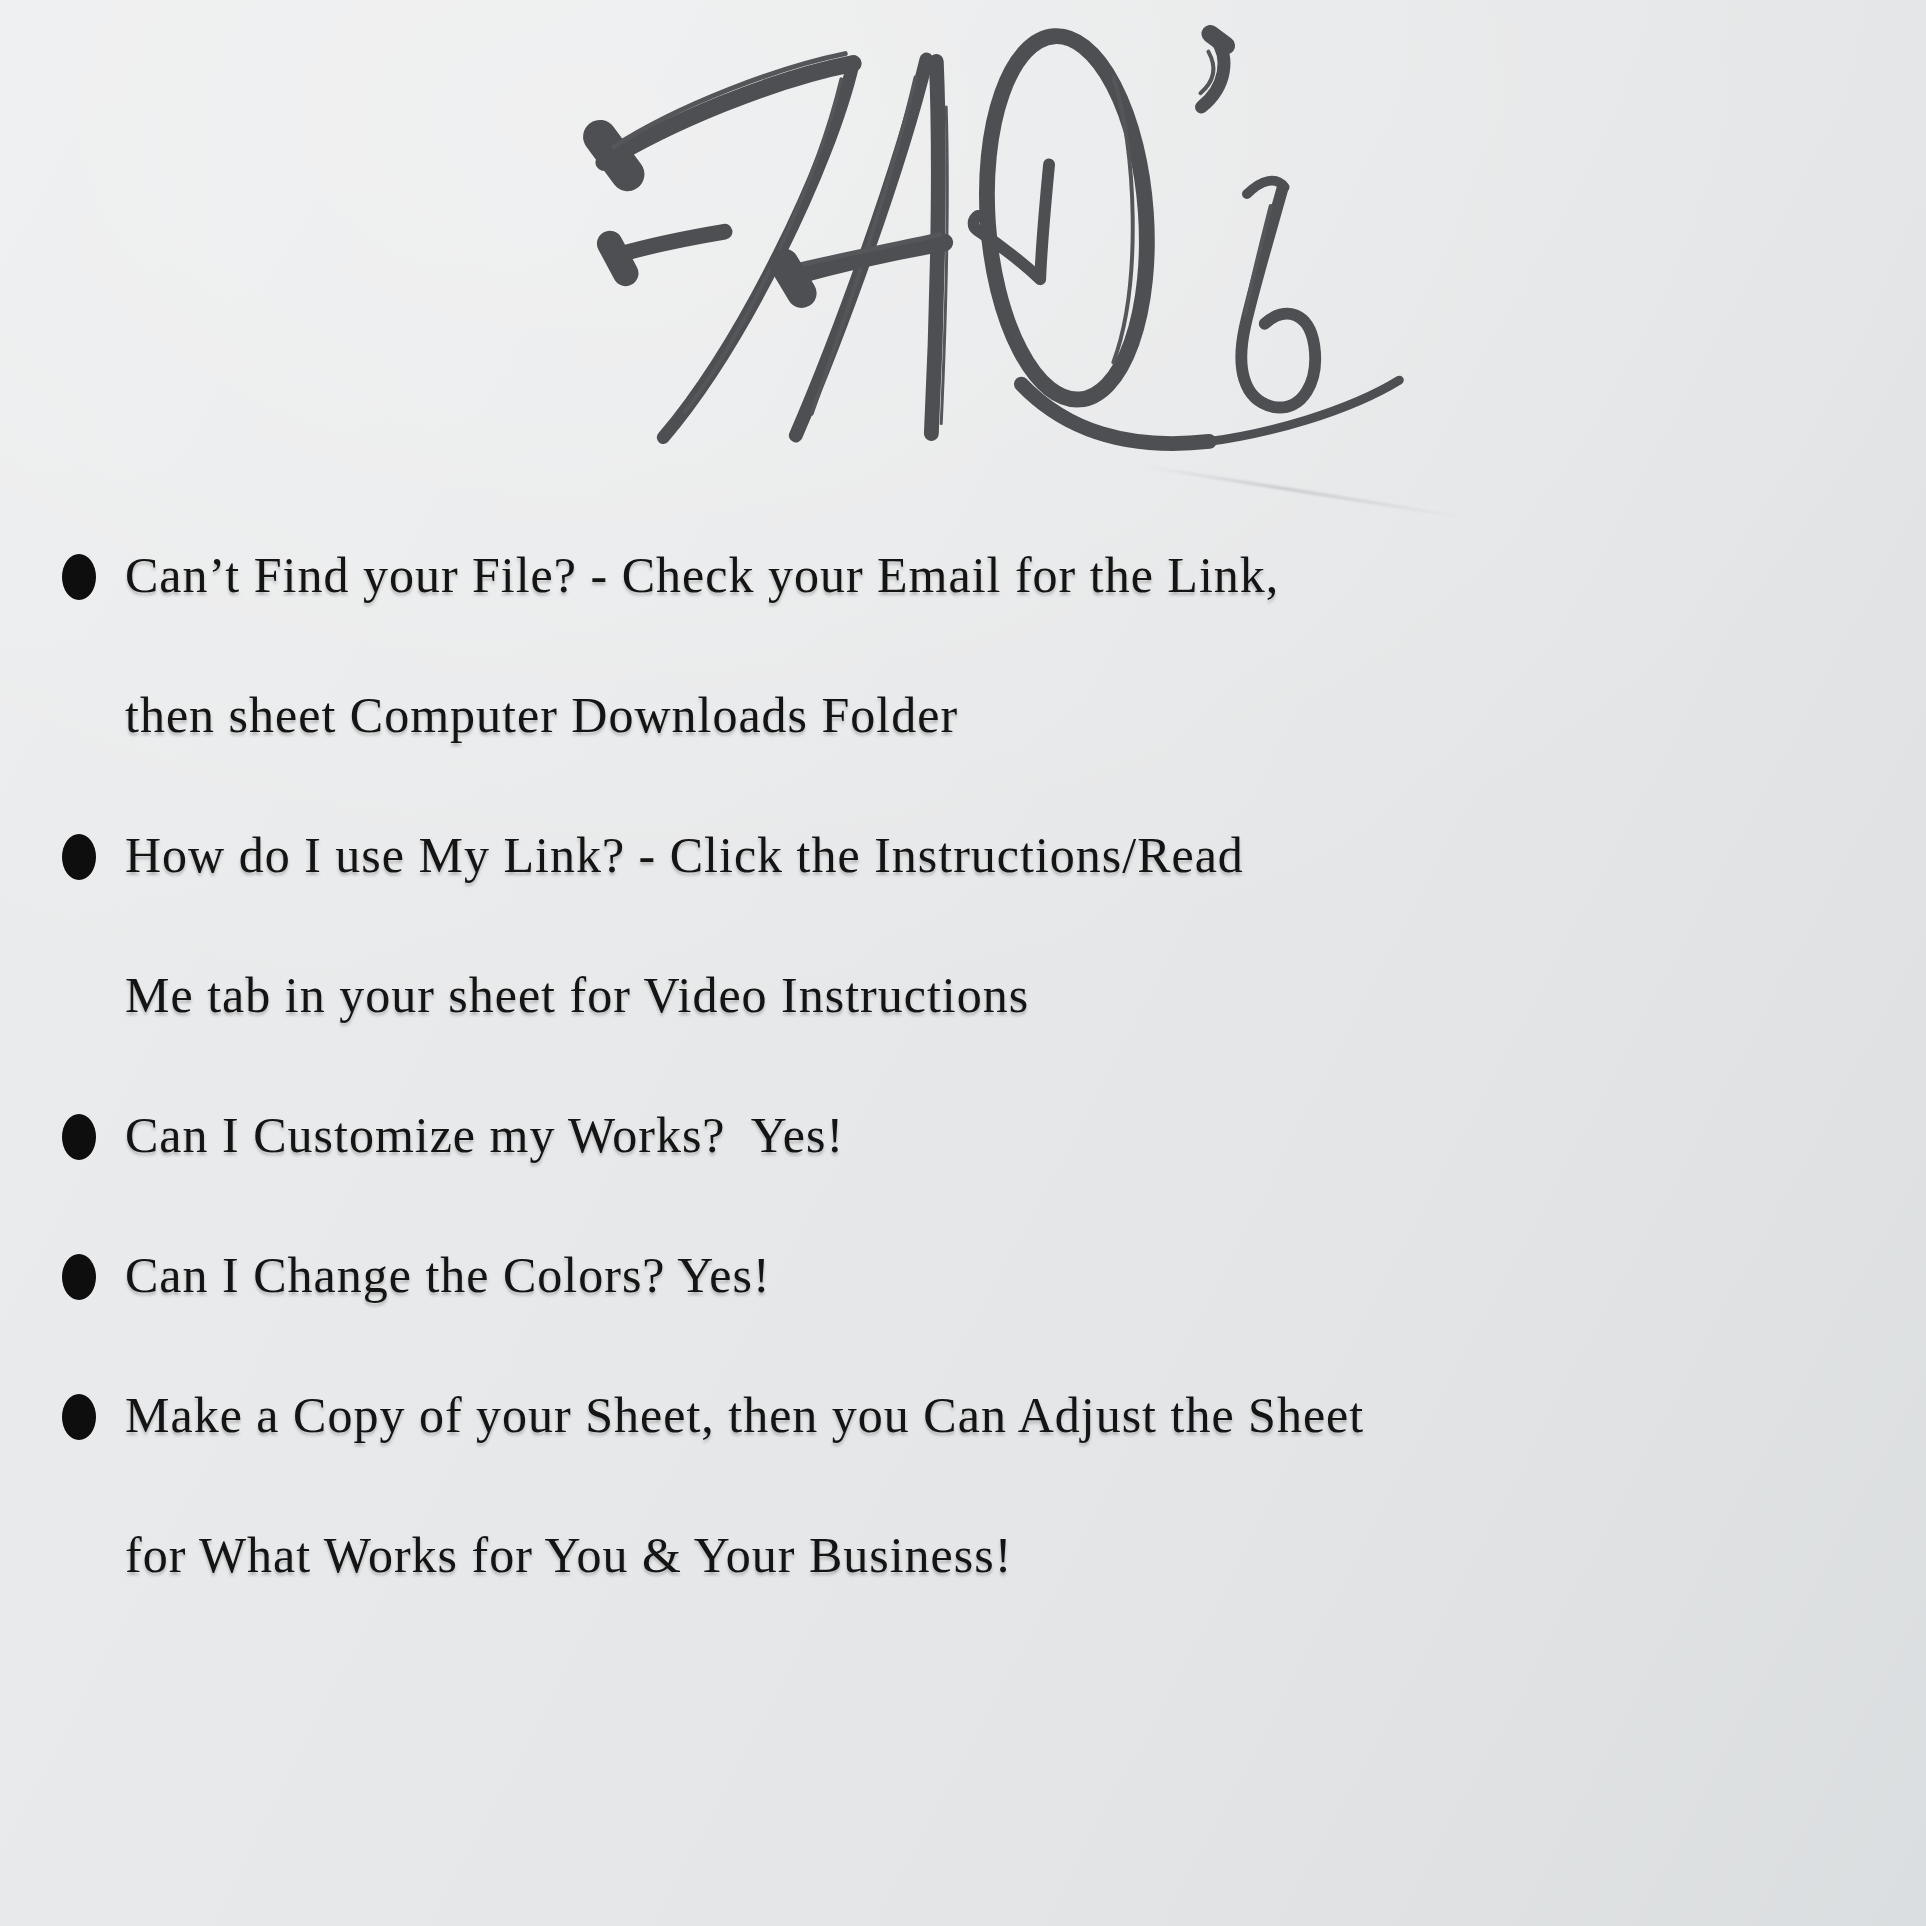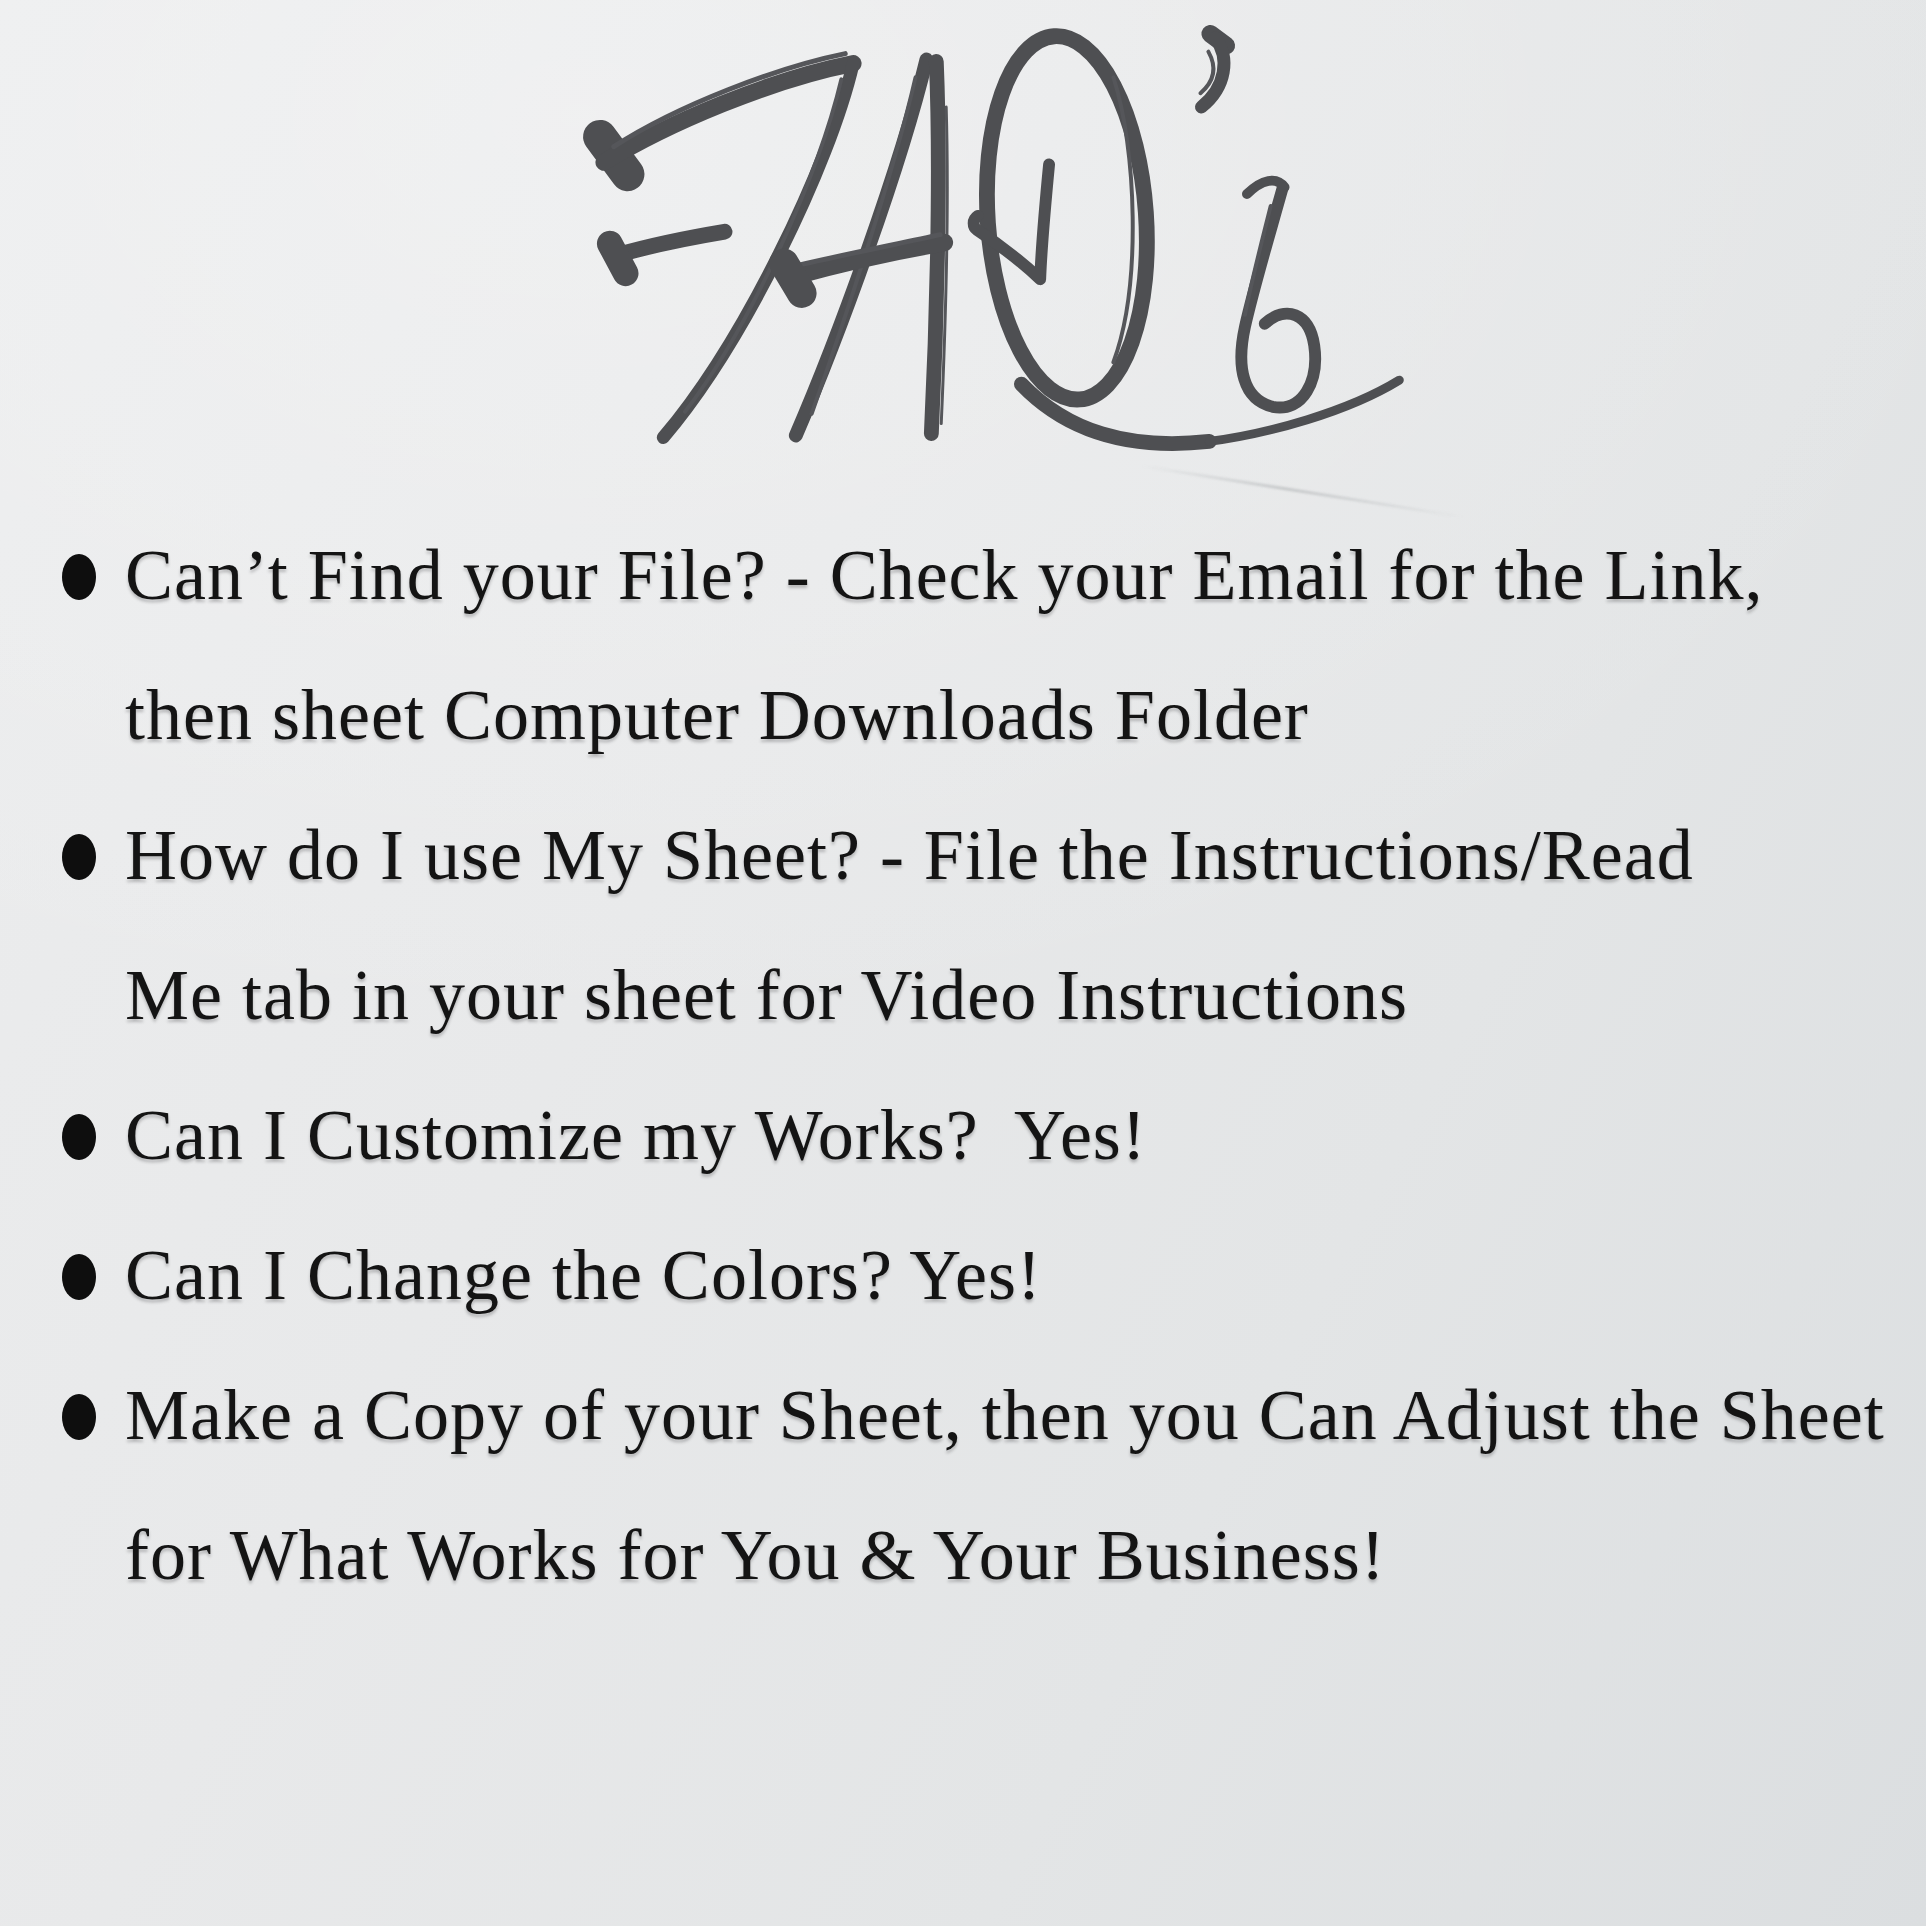--- a/index.html
+++ b/index.html
@@ -27,21 +27,21 @@
   .faq-list {
     position:absolute; left:0; top:505px; right:20px;
   }
   .faq-item { position:relative; padding-left:125px; color:#141414; }
   .faq-item .bullet {
     position:absolute; left:62px; top:49px; width:34px; height:46px;
     background:#0e0e0e; border-radius:50%;
   }
   .faq-item .line {
     white-space:pre;
-    font-size:72px; line-height:140px; letter-spacing:1px;
+    font-size:50px; line-height:140px; letter-spacing:1px;
     text-shadow:0 3px 3px rgba(50,50,55,0.28);
   }
   .faq-item.italic .line { }
 </style>
 </head>
 <body>
 
 <div class="page">
 
   <div class="crease"></div>
@@ -88,21 +88,21 @@
       <div class="faq-item">
         <span class="bullet"></span>
         <div class="lines">
           <div class="line">Can’t Find your File? - Check your Email for the Link,</div>
           <div class="line">then sheet Computer Downloads Folder</div>
         </div>
       </div>
       <div class="faq-item">
         <span class="bullet"></span>
         <div class="lines">
-          <div class="line">How do I use My Sheet? - File the Instructions/Read</div>
+          <div class="line">How do I use My Link? - Click the Instructions/Read</div>
           <div class="line">Me tab in your sheet for Video Instructions</div>
         </div>
       </div>
       <div class="faq-item">
         <span class="bullet"></span>
         <div class="lines">
           <div class="line">Can I Customize my Works?  Yes!</div>
         </div>
       </div>
       <div class="faq-item">

